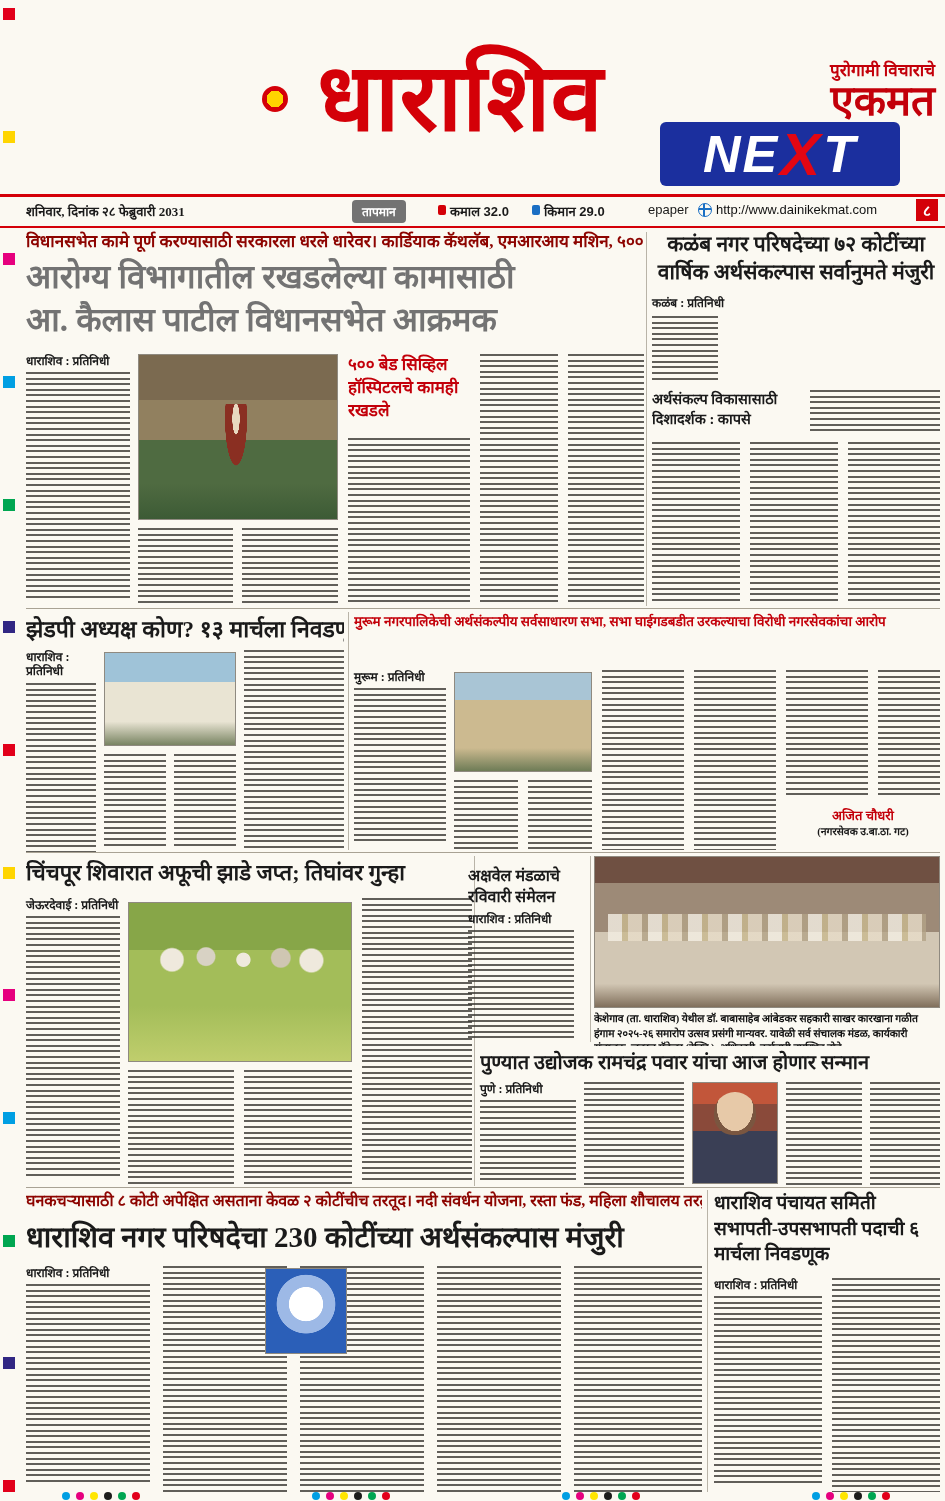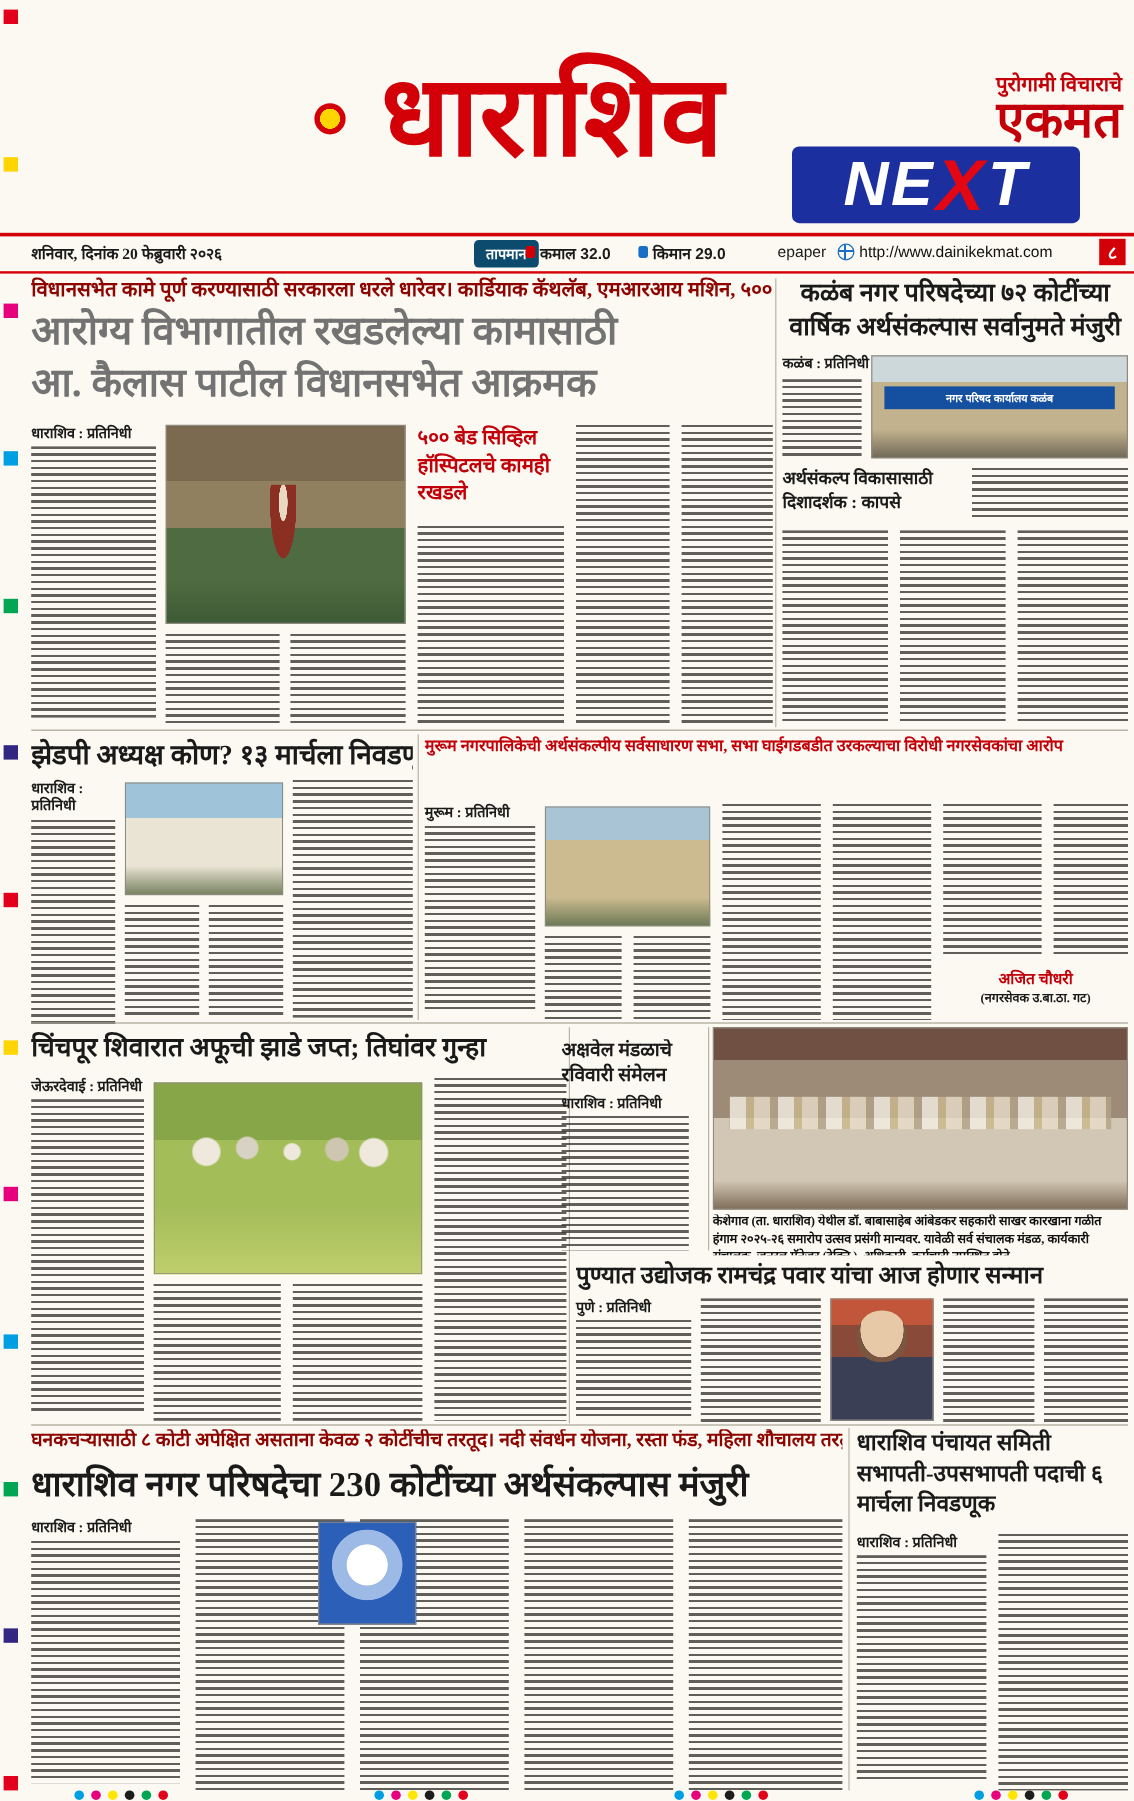--- a/index.html
+++ b/index.html
@@ -80,23 +80,23 @@
   <div class="abs next-logo" style="left:660px;top:122px;width:240px;height:64px;">
     <span>NE</span>
       <span class="x">X</span>
       <span>T</span>
   </div>
 
   <div class="abs red" style="left:690px;top:76px;width:245px;text-align:right;font-size:42px;font-weight:800;line-height:1.2;">एकमत</div>
 
   <div class="redrule" style="left:0;top:194px;width:945px;height:3px;"></div>
 
-  <div class="abs" style="left:26px;top:202px;font-size:13px;font-weight:700;">शनिवार, दिनांक 20 फेब्रुवारी २०२६</div>
-
-  <div class="abs sans" style="left:352px;top:200px;background:#0c4a6e;color:#fff;font-size:12px;font-weight:700;padding:3px 10px;border-radius:4px;margin-left:43px;">तापमान</div>
+  <div class="abs" style="left:26px;top:202px;font-size:13px;font-weight:700;">शनिवार, दिनांक २८ फेब्रुवारी 2031</div>
+
+  <div class="abs sans" style="left:352px;top:200px;background:#737373;color:#fff;font-size:12px;font-weight:700;padding:3px 10px;border-radius:4px;">तापमान</div>
   <span class="abs temp-ic" style="left:438px;top:205px;background:#d40008;"></span>
   <div class="abs sans" style="left:450px;top:202px;font-size:13px;font-weight:700;">
     <span>कमाल</span>
     <span>32.0</span>
   </div>
   <span class="abs temp-ic" style="left:532px;top:205px;background:#1a6fc4;"></span>
   <div class="abs sans" style="left:544px;top:202px;font-size:13px;font-weight:700;">
     <span>किमान</span>
     <span>29.0</span>
   </div>
@@ -129,23 +129,20 @@
     <div class="abs fake" style="left:454px;top:98px;width:78px;height:250px;"></div>
     <div class="abs fake" style="left:542px;top:98px;width:76px;height:250px;"></div>
   </section>
 
   <div class="rule-v" style="left:646px;top:232px;height:374px;"></div>
 
   <section class="abs" style="left:652px;top:230px;width:288px;height:376px;">
     <h2 class="clip" style="margin:0;font-size:21px;line-height:1.35;height:60px;text-align:center;">कळंब नगर परिषदेच्या ७२ कोटींच्या वार्षिक अर्थसंकल्पास सर्वानुमते मंजुरी</h2>
     <div class="abs dateline" style="left:0;top:66px;">कळंब : प्रतिनिधी</div>
     <div class="abs fake" style="left:0;top:86px;width:66px;height:66px;"></div>
-    <div class="photo ph-kalamb" style="left:74px;top:66px;width:214px;height:86px;">
-      <div class="sign">नगर परिषद कार्यालय कळंब</div>
-    </div>
     <div class="abs clip" style="left:0;top:160px;width:150px;height:44px;font-size:14.5px;font-weight:700;line-height:1.35;">अर्थसंकल्प विकासासाठी दिशादर्शक : कापसे</div>
     <div class="abs fake" style="left:158px;top:160px;width:130px;height:44px;"></div>
     <div class="abs fake" style="left:0;top:212px;width:88px;height:162px;"></div>
     <div class="abs fake" style="left:98px;top:212px;width:88px;height:162px;"></div>
     <div class="abs fake" style="left:196px;top:212px;width:92px;height:162px;"></div>
   </section>
 
   <div class="rule-h" style="left:26px;top:608px;width:914px;"></div>
 
   <section class="abs" style="left:26px;top:612px;width:318px;height:238px;">

